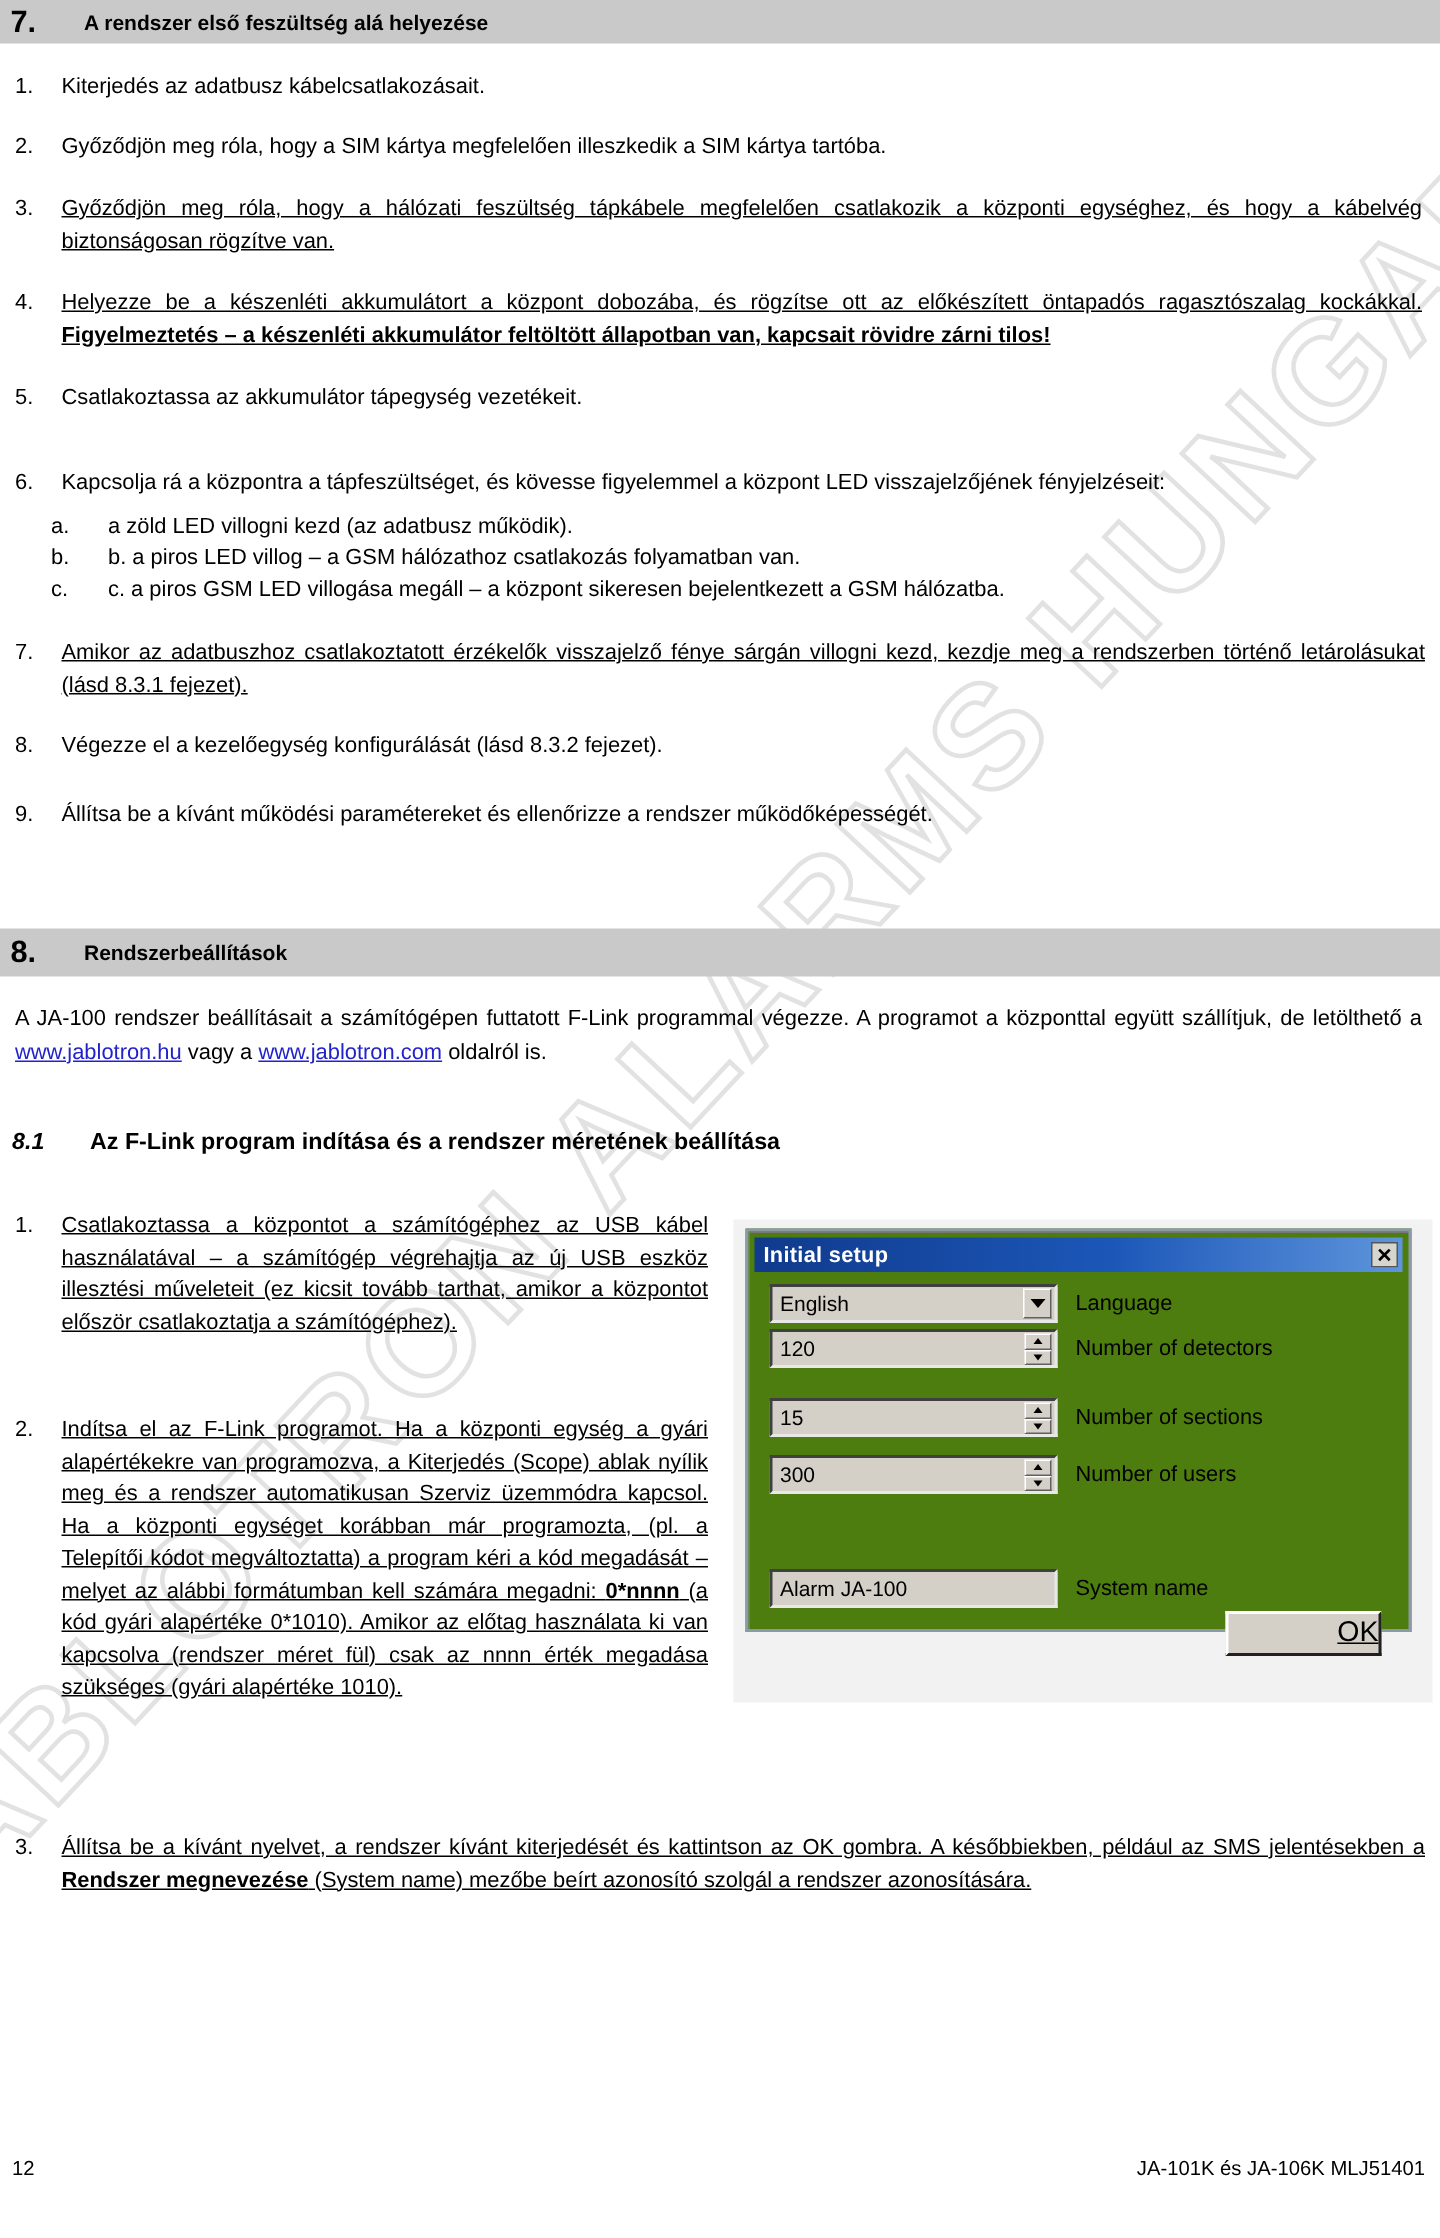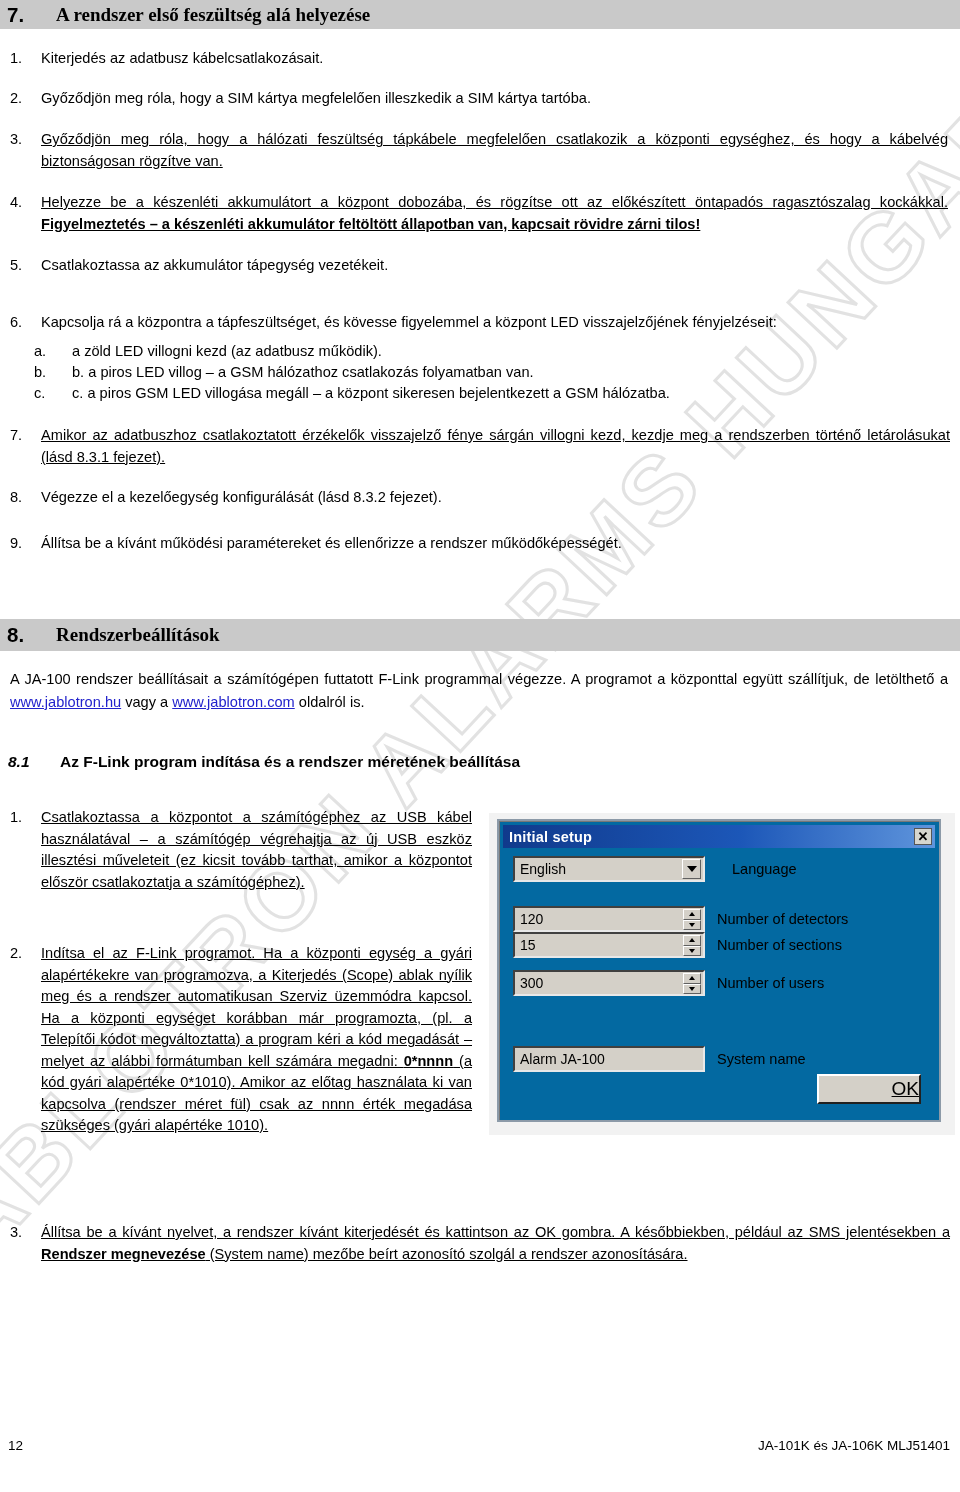--- a/index.html
+++ b/index.html
@@ -62,23 +62,22 @@
     box-sizing: border-box;
   }
   .band .band-num {
     font-size: 20.5px;
     font-weight: bold;
     padding-left: 7px;
     width: 56px;
     box-sizing: border-box;
   }
   .band .band-title {
-    font-size: 19px;
-    font-weight: bold;
-    font-family: Liberation Serif, serif;
+    font-size: 14px;
+    font-weight: bold;
   }
 
   .subhead {
     position: absolute;
     left: 8px;
     display: flex;
     align-items: center;
   }
   .subhead .sh-num {
     font-size: 15.5px;
@@ -144,22 +143,22 @@
     width: 466px;
     height: 322px;
     background: #f2f2f2;
     z-index: 3;
   }
   .dlg-frame {
     position: absolute;
     left: 8px;
     top: 6px;
     width: 444px;
-    height: 303px;
-    background: #0369a1;
+    height: 269px;
+    background: #4d7c0f;
     border: 2px solid #8c9aa8;
     box-sizing: border-box;
     box-shadow: 1px 1px 0 #777 inset;
   }
   .dlg-titlebar {
     position: absolute;
     left: 4px;
     top: 4px;
     width: 432px;
     height: 23px;
@@ -392,31 +391,31 @@
   </div>
 
   <div id="dialog-shot">
     <div class="dlg-frame">
 
       <div class="dlg-titlebar">
         <span class="dlg-title">Initial setup</span>
         <span class="dlg-close">✕</span>
       </div>
 
-      <div class="dlg-row" style="top:34px;gap:15px;">
+      <div class="dlg-row" style="top:34px;">
         <div class="dlg-field">
           <span class="fv">English</span>
           <span class="combo-btn">
               <span class="tri-d"></span>
             </span>
         </div>
         <span class="dlg-label">Language</span>
       </div>
 
-      <div class="dlg-row" style="top:84px;">
+      <div class="dlg-row" style="top:64px;">
         <div class="dlg-field">
           <span class="fv">120</span>
           <span class="spin">
               <div>
                 <span class="tri-u"></span>
               </div>
               <div>
                 <span class="tri-dn"></span>
               </div>
             </span>

